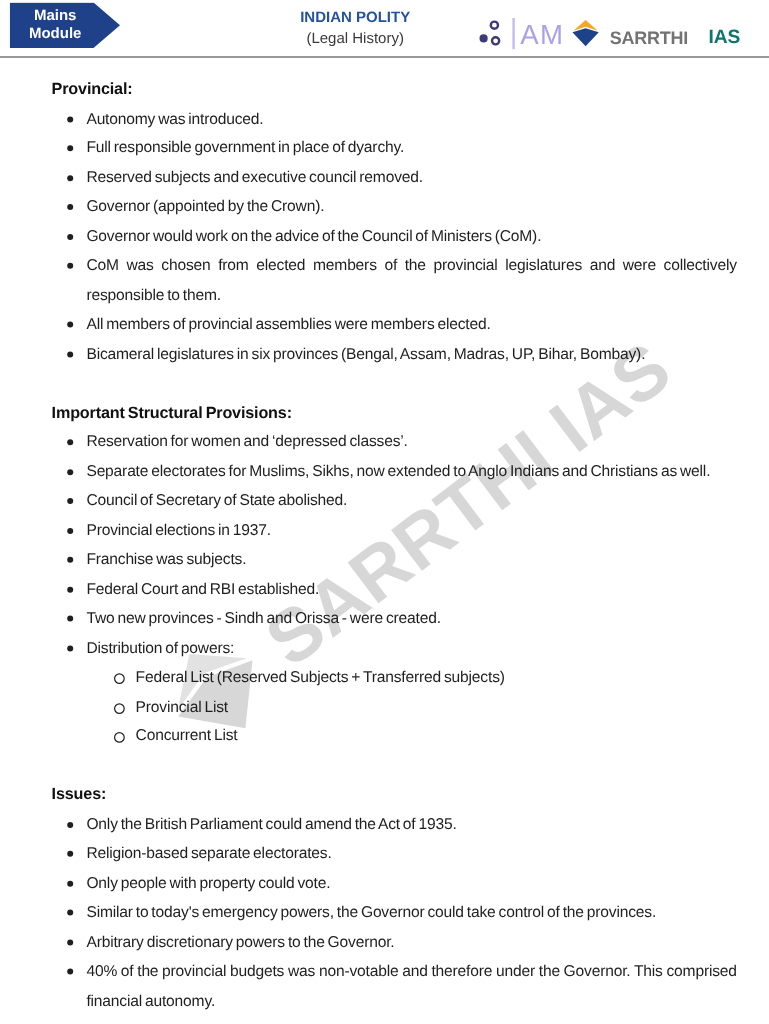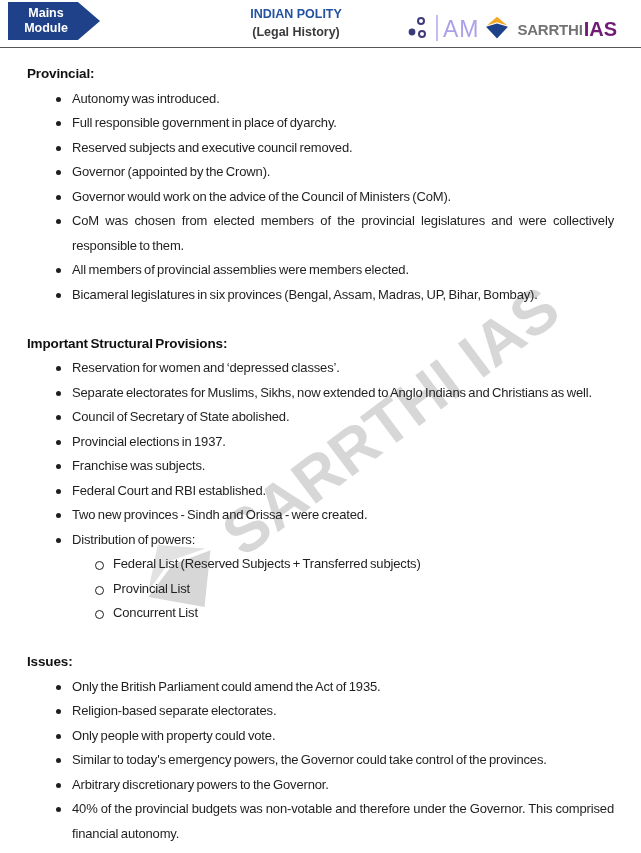--- a/index.html
+++ b/index.html
@@ -22,48 +22,48 @@
     position: absolute; left: 8px; top: 2px;
     width: 92px; height: 38px;
     background: #1e4189;
     clip-path: polygon(0 0, 76% 0, 100% 50%, 76% 100%, 0 100%);
     color: #ffffff; font-weight: bold; font-size: 12.5px; line-height: 15px;
     display: flex; flex-direction: column; align-items: center; justify-content: center;
     text-align: center; padding-right: 16px;
   }
   .title-block { position: absolute; left: 296px; top: 5px; transform: translateX(-50%); text-align: center; white-space: nowrap; }
   .doc-title { color: #2452a0; font-weight: bold; font-size: 12.5px; line-height: 18px; }
-  .doc-subtitle { color: #3a3a3e; font-weight: bold; font-size: 12.5px; line-height: 18px; }
+  .doc-subtitle { color: #3a3a3e; font-weight: normal; font-size: 12.5px; line-height: 18px; }
   .logos { position: absolute; right: 24px; top: 7px; display: flex; align-items: flex-end; gap: 5px; height: 34px; }
   .logo-divider { width: 1.5px; height: 26px; background: #c4bcf1; }
   .am-text { color: #aba1e9; font-size: 23px; line-height: 23px; letter-spacing: 1px; }
   .brand { display: flex; align-items: center; margin-left: 2px; }
   .brand-name { color: #737373; font-weight: bold; font-size: 15px; letter-spacing: -0.2px; }
-  .brand-suffix { color: #701a75; font-weight: bold; font-size: 20px; margin-left: 1px; }
+  .brand-suffix { color: #0f766e; font-weight: bold; font-size: 16px; margin-left: 17px; }
 
   
   .watermark {
     position: absolute; left: 348px; top: 452px; z-index: 0;
     transform: translate(-50%, -50%) rotate(-37deg);
     display: flex; align-items: center; gap: 14px;
     pointer-events: none;
   }
   .watermark-text {
     font-size: 62px; font-weight: bold; color: #d7d7d7;
     white-space: nowrap; letter-spacing: 0.5px;
   }
 
   
   .content {
     position: relative; z-index: 1;
     padding: 14px 27px 0 27px;
     font-size: 13px; letter-spacing: -0.15px; word-spacing: -1px;
   }
   .section + .section { margin-top: 24.5px; }
-  .section-heading { font-weight: bold; font-size: 13.5px; line-height: 24.5px; color: #111111; }
+  .section-heading { font-weight: bold; font-size: 13.5px; line-height: 24.5px; color: #111111; margin-left: 16px; }
   ul.bullet-list { list-style: none; margin: 0; padding: 0 0 0 45px; }
   li.bullet-item { position: relative; line-height: 24.5px; text-align: justify; }
   li.bullet-item::before {
     content: ""; position: absolute; left: -16px; top: 10px;
     width: 5px; height: 5px; border-radius: 50%; background: #1f1f1f;
   }
   ul.sub-list { list-style: none; margin: 0; padding: 0 0 0 41px; }
   li.sub-item { position: relative; line-height: 24.5px; text-align: left; }
   li.sub-item::before {
     content: ""; position: absolute; left: -18px; top: 9px;

